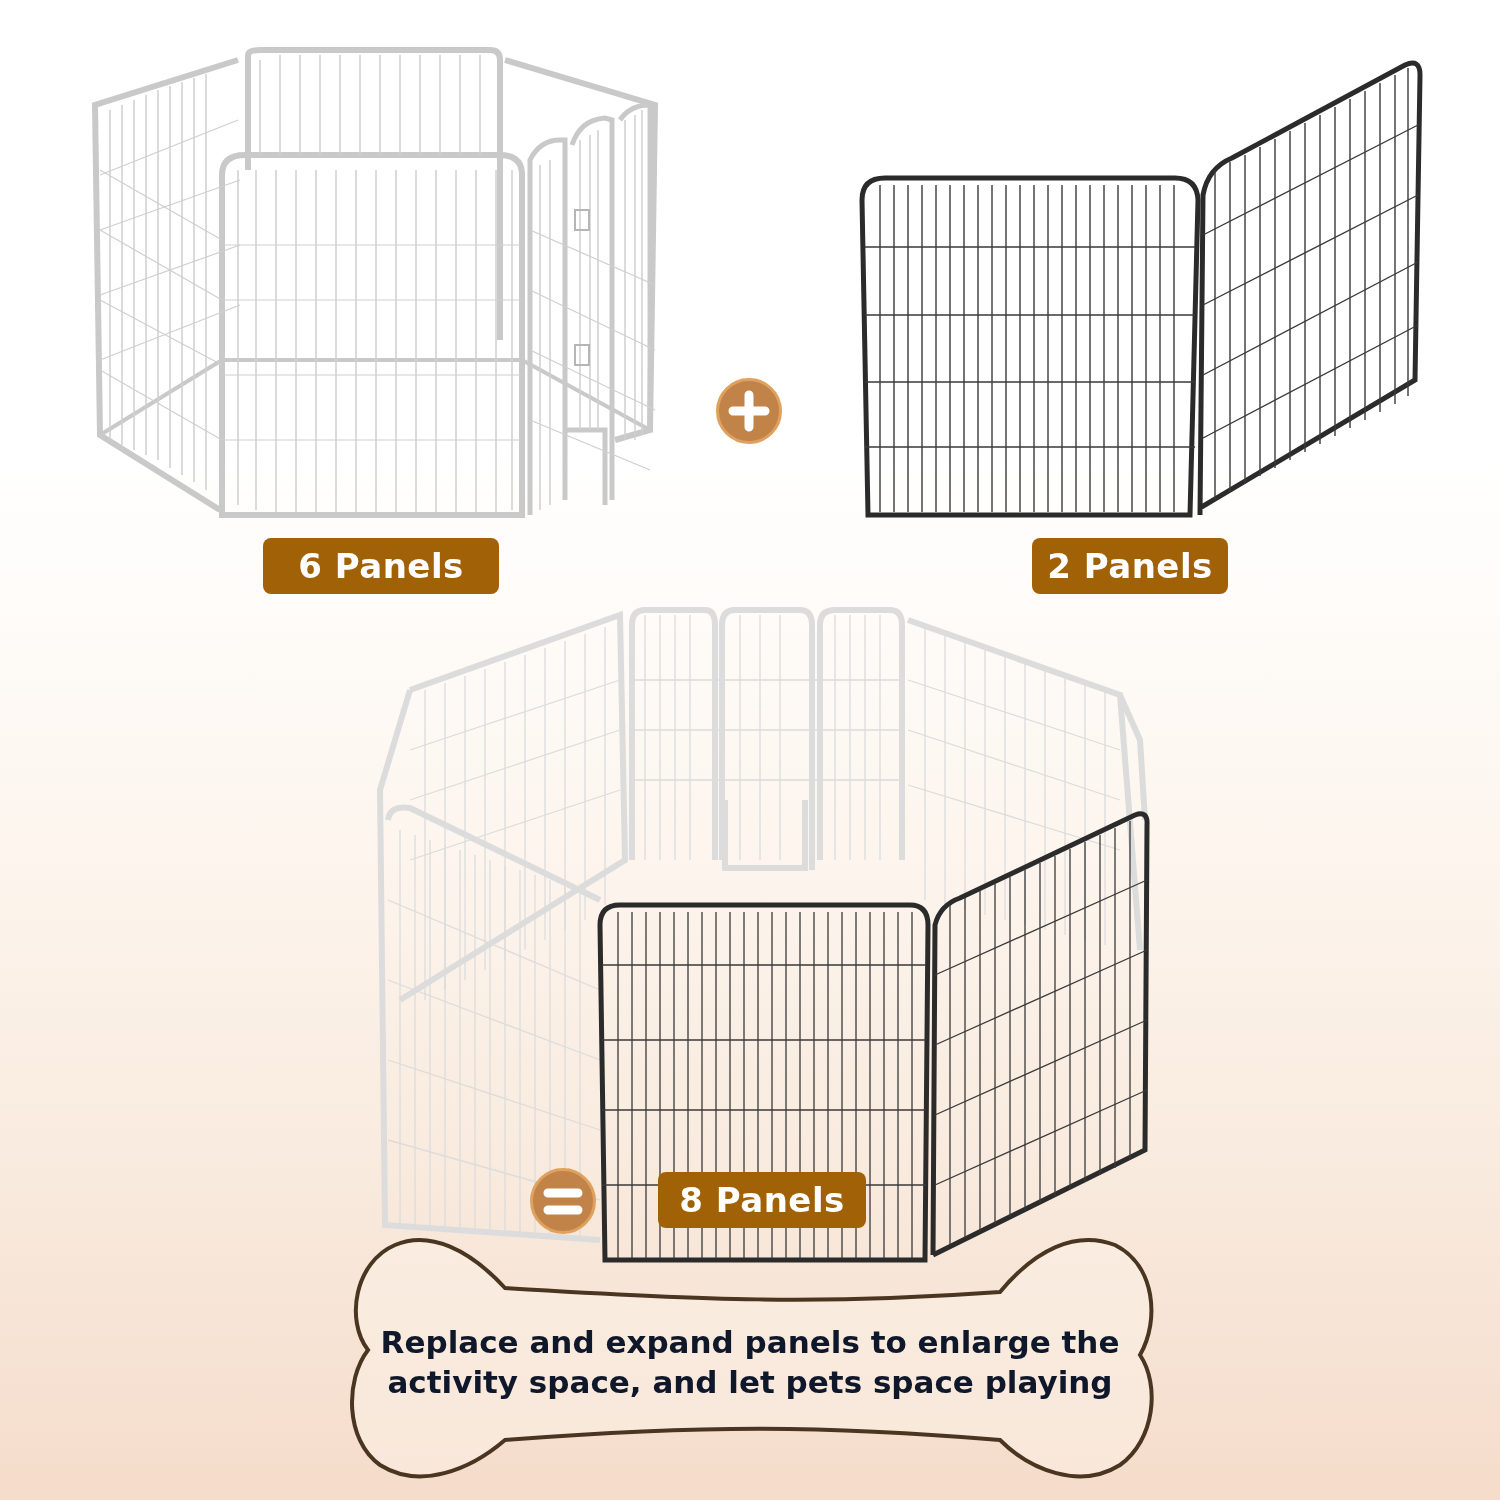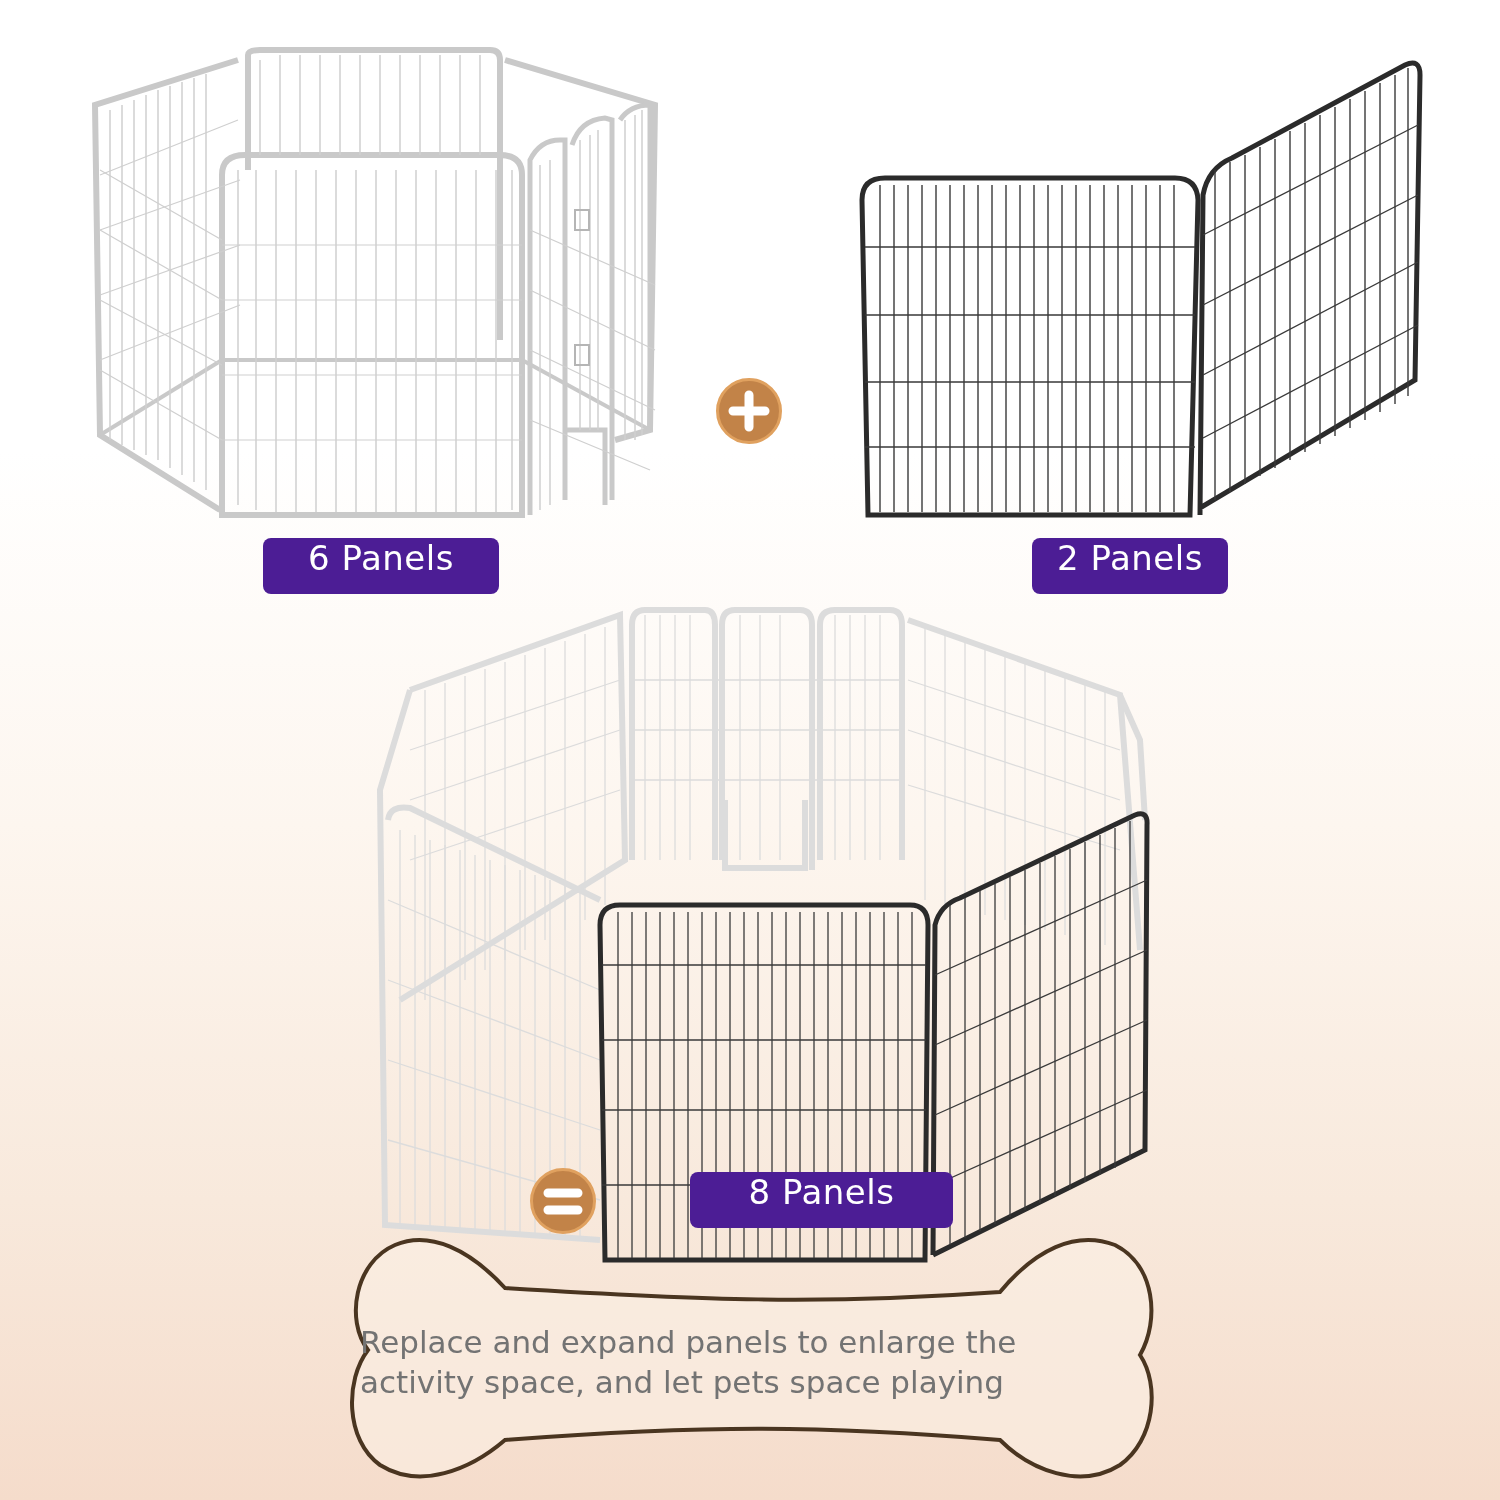--- a/index.html
+++ b/index.html
@@ -1,26 +1,26 @@
 <!DOCTYPE html>
 <html><head>
 <meta charset="utf-8">
 <style>
   html,body{margin:0;padding:0;}
   body{width:1500px;height:1500px;position:relative;overflow:hidden;
     background:linear-gradient(180deg,#ffffff 0%,#ffffff 30%,#fdf6ef 55%,#f8e9dc 80%,#f5dccb 100%);
     font-family:"Liberation Sans","DejaVu Sans",sans-serif;}
-  .badge{position:absolute;background:#4c1d95;color:#fff;border-radius:8px;
-    font-family:"DejaVu Sans","Liberation Sans",sans-serif;font-weight:normal;font-size:34px;
-    display:flex;align-items:flex-start;justify-content:center;letter-spacing:0.5px;}
+  .badge{position:absolute;background:#a16207;color:#fff;border-radius:8px;
+    font-family:"DejaVu Sans","Liberation Sans",sans-serif;font-weight:bold;font-size:34px;
+    display:flex;align-items:center;justify-content:center;letter-spacing:0.5px;}
   .circle{position:absolute;width:66px;height:66px;border-radius:50%;background:#c28348;
     border:3px solid #e0a15f;box-sizing:border-box;}
   svg{position:absolute;overflow:visible;}
-  .caption{position:absolute;left:360px;width:780px;
-    font-family:"DejaVu Sans","Liberation Sans",sans-serif;font-size:31px;line-height:40px;color:#737373;}
+  .caption{position:absolute;left:360px;width:780px;text-align:center;
+    font-family:"DejaVu Sans","Liberation Sans",sans-serif;font-size:31px;line-height:40px;color:#0f172a;font-weight:bold;}
 </style>
 </head>
 <body>
 
 <svg style="left:0;top:0;" width="1500" height="1500">
   <g stroke="#c9c9c9" fill="none">
 
     <path d="M238 60 L95 105 L100 435 L220 510" stroke-width="6"></path>
     <path d="M248 170 L248 55 Q248 50 260 50 L490 50 Q500 50 500 60 L500 340" stroke-width="6"></path>
     <path d="M505 60 L655 105 L650 430 L615 440" stroke-width="6"></path>
@@ -114,21 +114,21 @@
     <path d="M935 975 L1147 880 M935 1045 L1147 950 M935 1115 L1147 1020 M935 1185 L1147 1090"></path>
   </g>
 </svg>
 
 <div class="circle" style="left:530px;top:1168px;">
   <svg style="left:0;top:0;" width="60" height="60">
     <path d="M15 22 H45 M15 39 H45" stroke="#fff" stroke-width="9" stroke-linecap="round"></path>
   </svg>
 </div>
 
-<div class="badge" style="left:658px;top:1172px;width:263px;height:56px;margin-left:32px;">
+<div class="badge" style="left:658px;top:1172px;width:208px;height:56px;">
   <span>8 Panels</span>
 </div>
 
 <svg style="left:0;top:0;" width="1500" height="1500">
   <path d="M505 1288
            C 470 1250, 430 1230, 395 1245
            C 355 1262, 345 1320, 368 1350
            C 345 1380, 345 1440, 380 1465
            C 420 1490, 470 1470, 505 1440
            C 700 1425, 820 1425, 1000 1440

